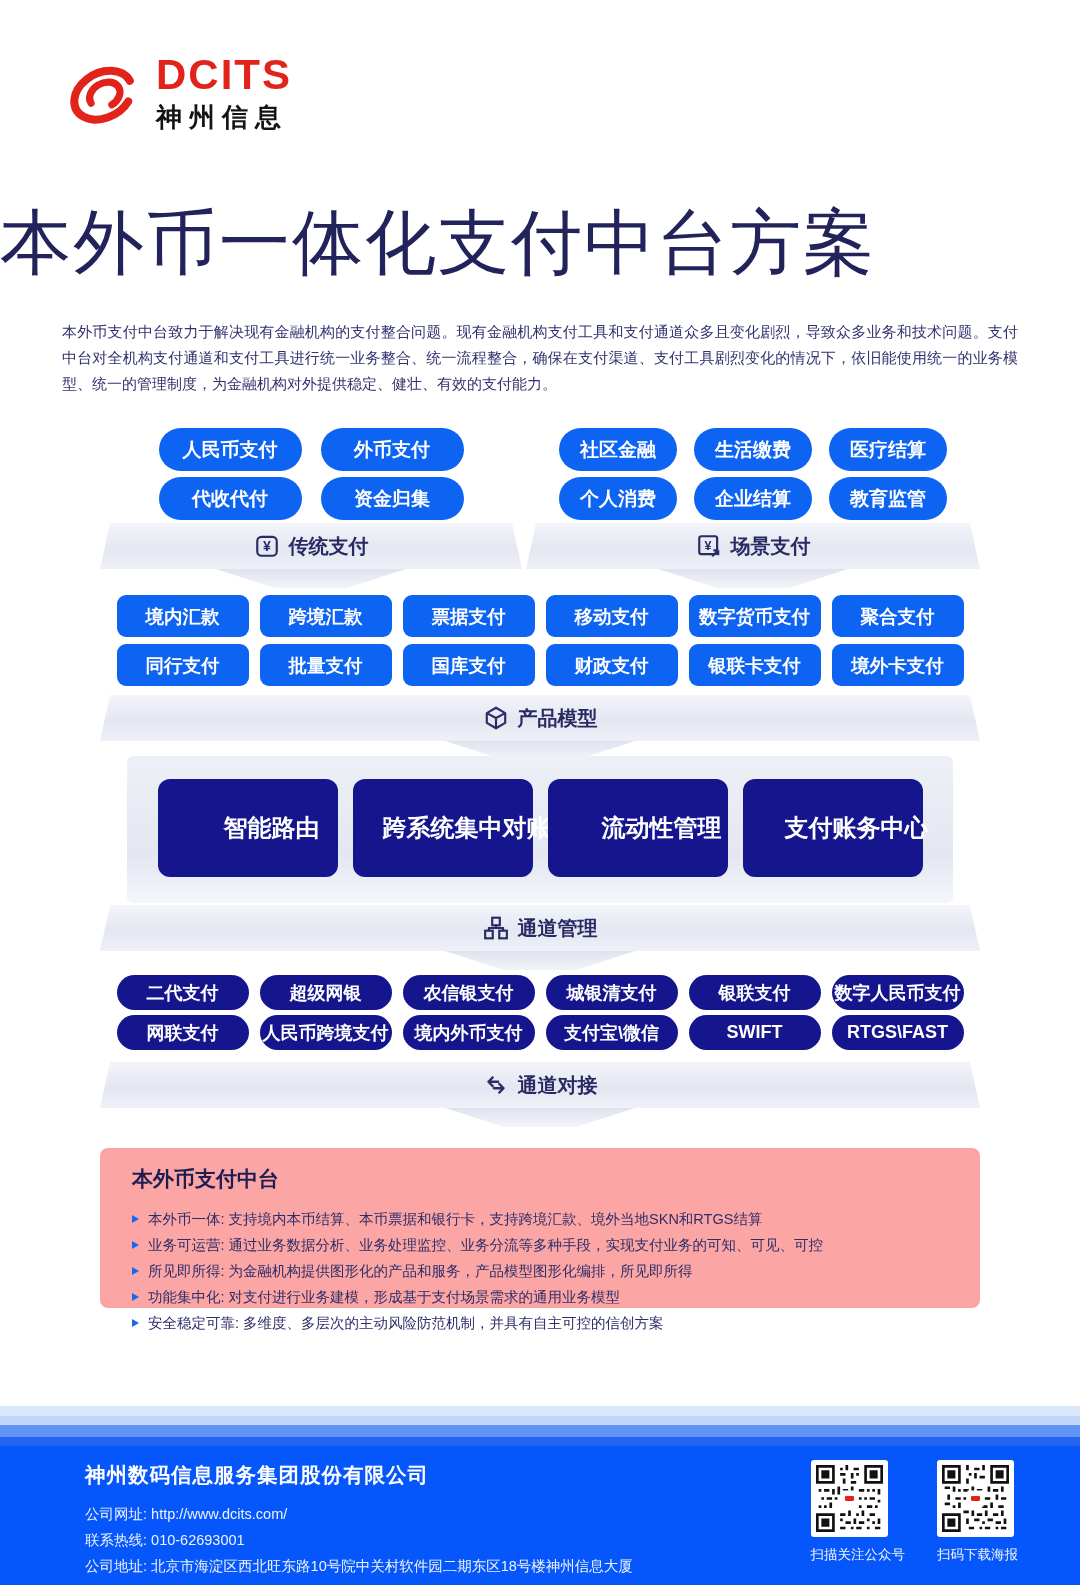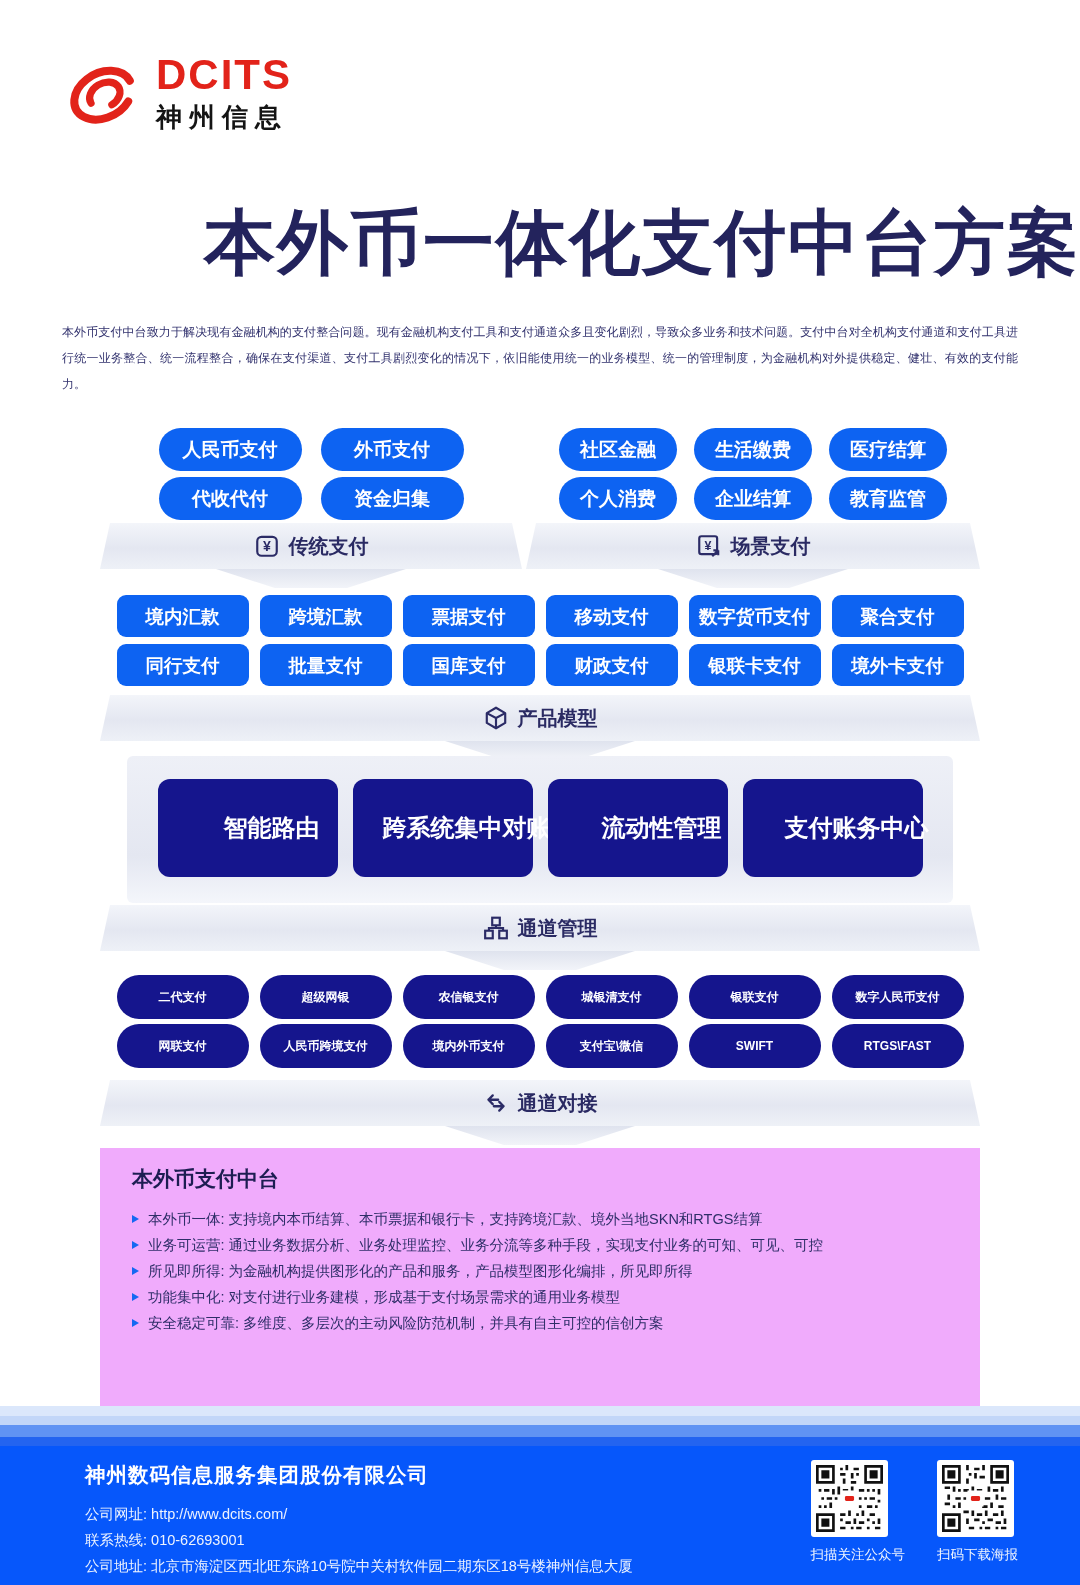--- a/index.html
+++ b/index.html
@@ -7,22 +7,22 @@
   .page { position:relative; width:1080px; height:1585px; background:#ffffff; overflow:hidden; margin:0 auto; }
 
   
   .logo { position:absolute; top:54px; left:62px; display:flex; align-items:center; gap:12px; }
   .logo-swirl { width:82px; height:80px; }
   .logo-text { display:flex; flex-direction:column; }
   .logo-en { font-size:42px; font-weight:900; color:#e2231a; letter-spacing:2px; line-height:1.0; }
   .logo-cn { font-size:26px; font-weight:700; color:#141414; letter-spacing:7px; margin-top:4px; }
 
   
-  .title { position:absolute; top:196px; left:0; width:100%; text-align:right; font-size:71px; font-weight:700; color:#23235c; letter-spacing:2px; }
-  .intro { position:absolute; top:319px; left:62px; width:956px; font-size:12px; line-height:26px; color:#32326e; text-align:justify; }
+  .title { position:absolute; top:196px; left:0; width:100%; text-align:left; font-size:71px; font-weight:400; color:#23235c; letter-spacing:2px; }
+  .intro { position:absolute; top:319px; left:62px; width:956px; font-size:15px; line-height:26px; color:#32326e; text-align:justify; }
 
   
   .pill { background:#0d63f2; color:#fff; font-weight:700; display:flex; align-items:center; justify-content:center; white-space:nowrap; }
   .stage-bar { height:46px; position:relative; display:flex; align-items:center; justify-content:center;
     background:linear-gradient(180deg,#f3f5fa 0%,#e4e7f1 55%,#eef1f7 100%);
     clip-path:polygon(10px 0, calc(100% - 10px) 0, 100% 100%, 0 100%); }
   .stage-label { display:flex; align-items:center; gap:9px; font-size:20px; font-weight:800; color:#2a2a63; }
   .stage-label svg { width:26px; height:26px; }
   .stage-tail { width:190px; height:19px; margin:0 auto; background:linear-gradient(180deg,#dfe3ee,#f2f4f9);
     clip-path:polygon(0 0,100% 0,69% 100%,31% 100%); }
@@ -47,25 +47,25 @@
   .mgmt-panel { margin:0 27px; height:147px; border-radius:6px; padding-top:23px;
     background:linear-gradient(180deg,#eef0f7 0%,#e4e7f1 68%,#f4f6fb 100%);
     display:flex; justify-content:center; gap:15px; }
   .mgmt-box { width:180px; height:98px; border-radius:12px; background:#15158d; color:#fff; font-size:24px; font-weight:700;
     display:flex; align-items:center; justify-content:center; white-space:nowrap;padding-left:48px; }
   .mgmt-group .stage-bar { margin-top:2px; }
 
   
   .conn-group { position:absolute; top:975px; left:100px; width:880px; }
   .grid-conn { display:grid; grid-template-columns:repeat(6,132px); column-gap:11px; row-gap:5px; justify-content:center; }
-  .grid-conn .pill { height:44px; border-radius:22px; font-size:12px; background:#15158d; }
+  .grid-conn .pill { height:35px; border-radius:22px; font-size:18px; background:#15158d; }
   .conn-group .stage-bar { margin-top:12px; }
 
   
-  .features { position:absolute; top:1148px; left:100px; width:880px; height:268px; background:#f0abfc; border-radius:0; padding:17px 32px 0 32px; }
+  .features { position:absolute; top:1148px; left:100px; width:880px; height:160px; background:#fca5a5; border-radius:8px; padding:17px 32px 0 32px; }
   .features h2 { font-size:21px; font-weight:800; color:#1d1d52; margin-bottom:13px; }
   .feature-item { display:flex; align-items:center; gap:9px; height:26px; font-size:14.5px; color:#2e2e68; }
   .tri { width:0; height:0; border-left:7px solid #1668f2; border-top:4.5px solid transparent; border-bottom:4.5px solid transparent; flex:0 0 auto; }
 
   
   .footer { position:absolute; top:1406px; left:0; width:1080px; }
   .stripe1 { height:10px; background:#dbe7fb; }
   .stripe2 { height:9px;  background:#c2d6f8; }
   .stripe3 { height:12px; background:#6093f3; }
   .stripe4 { height:9px;  background:#2364f0; }

